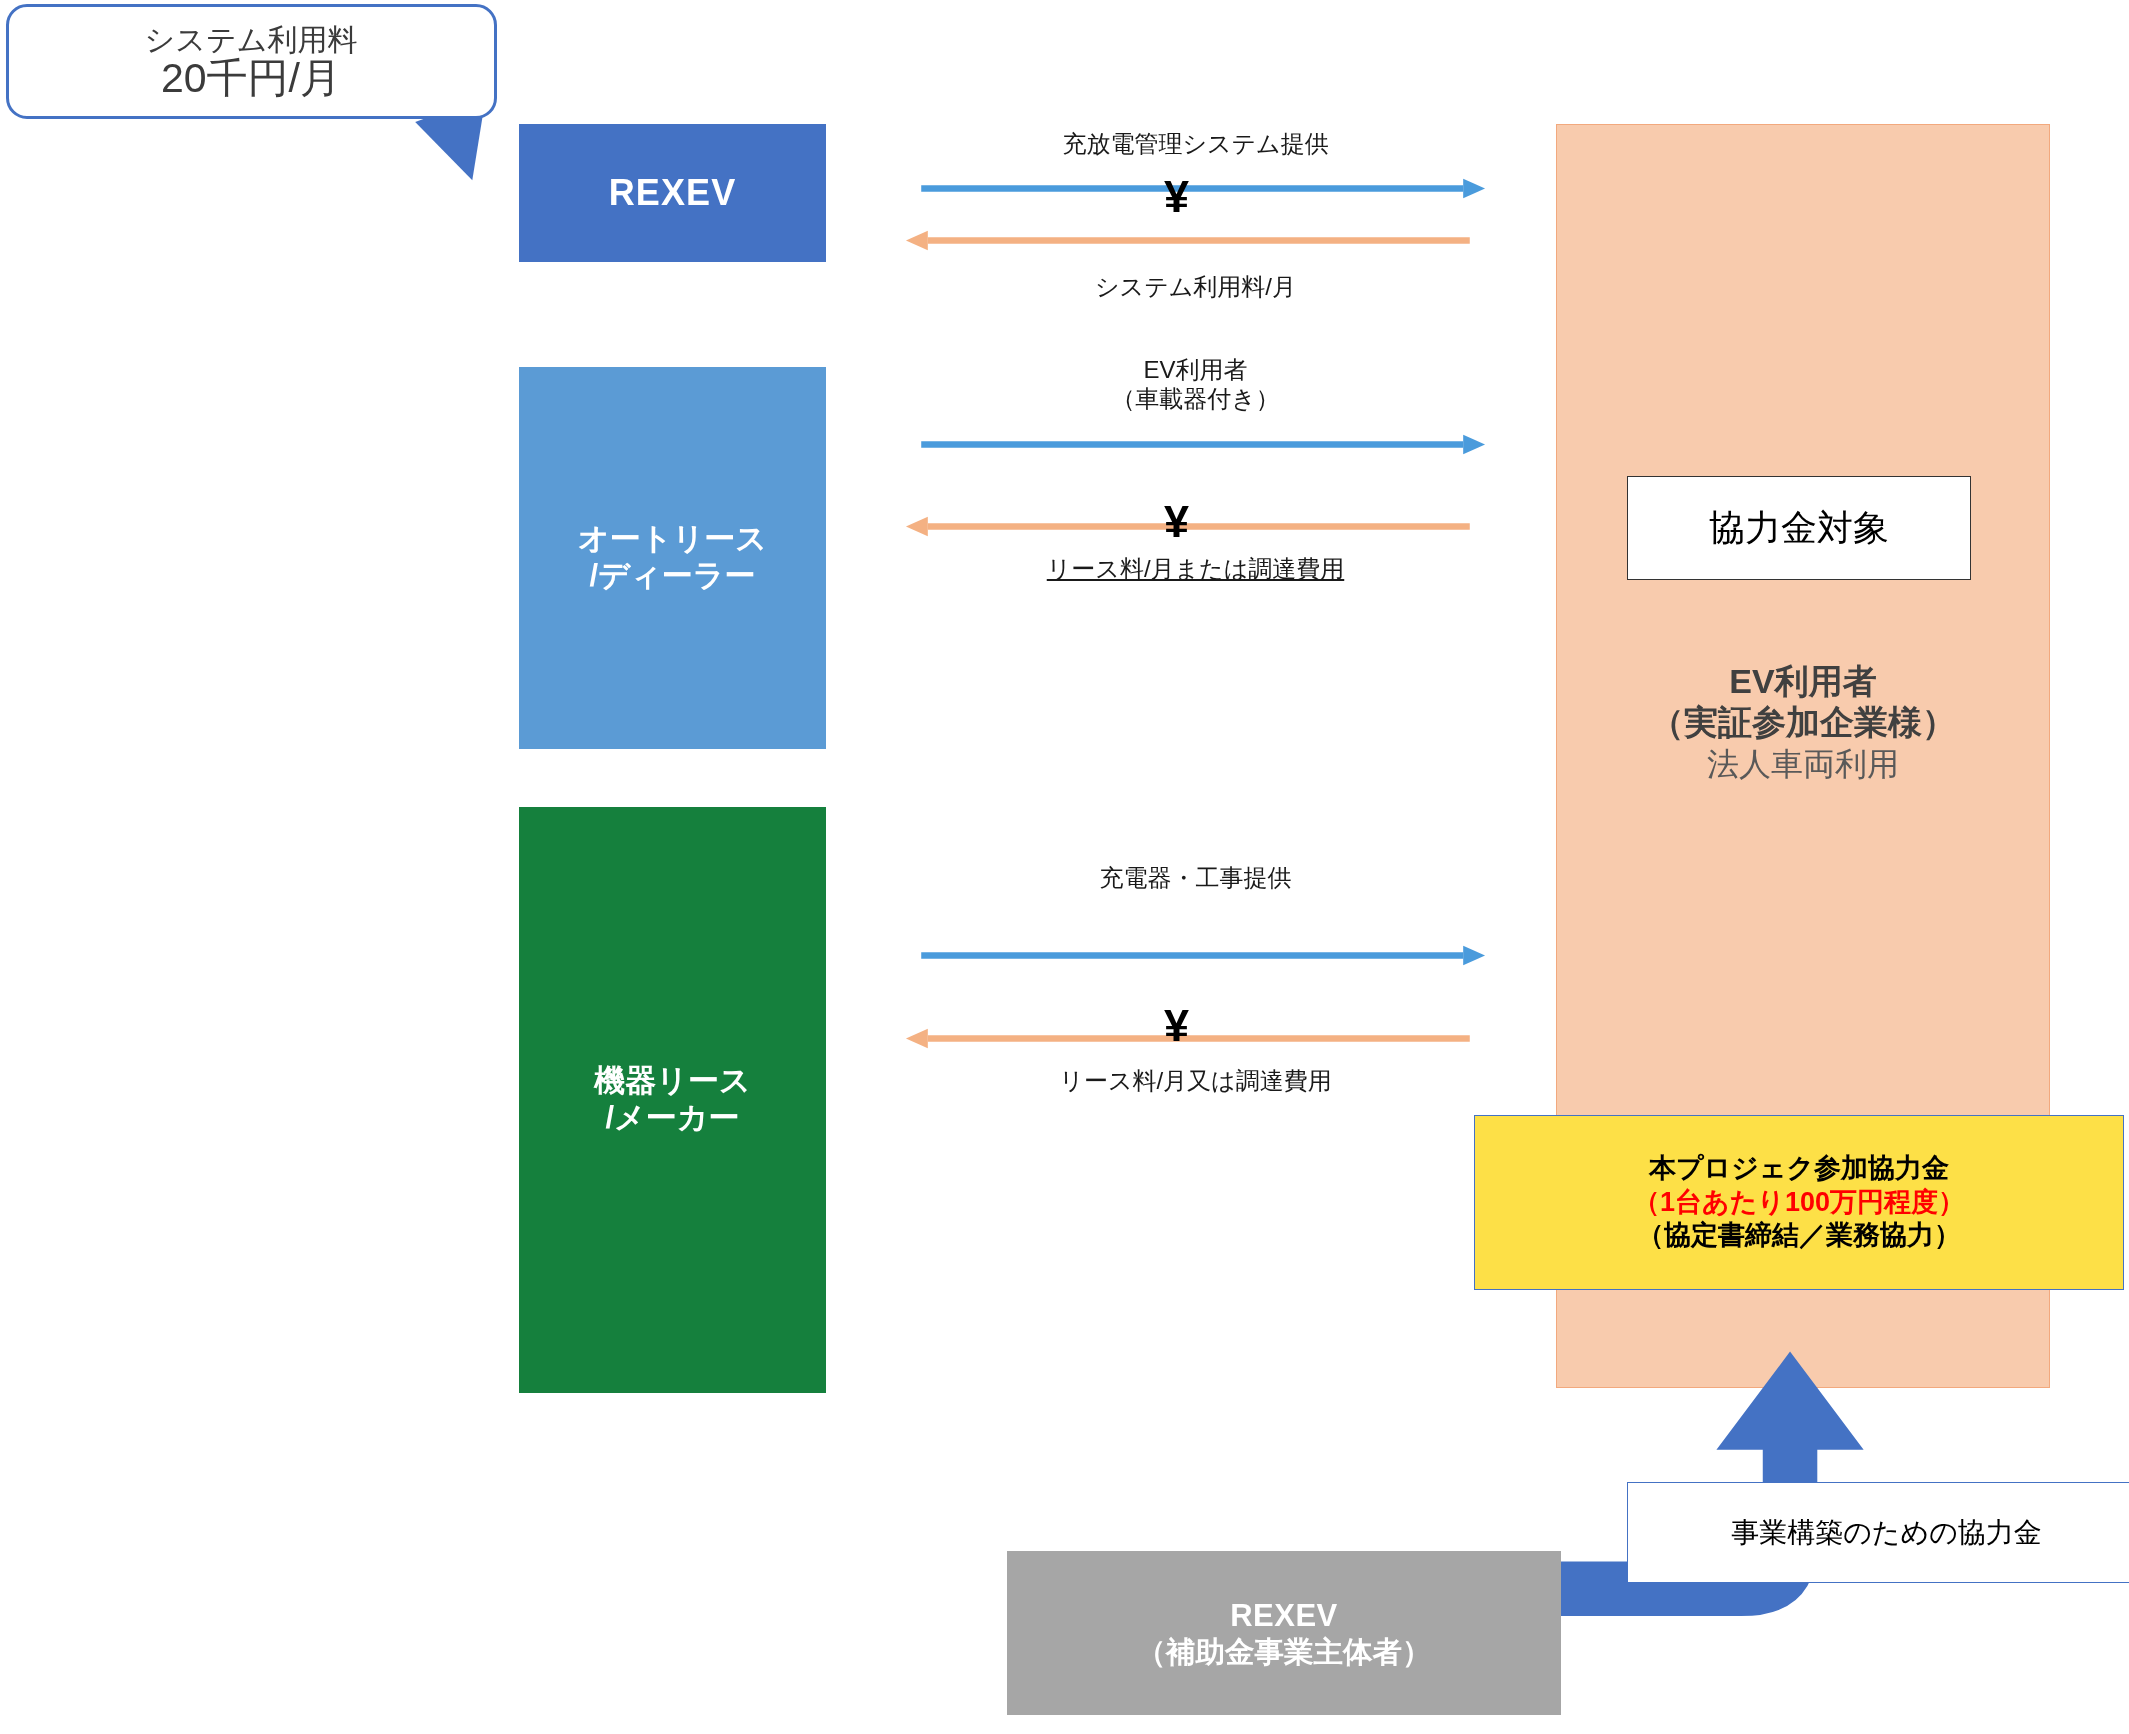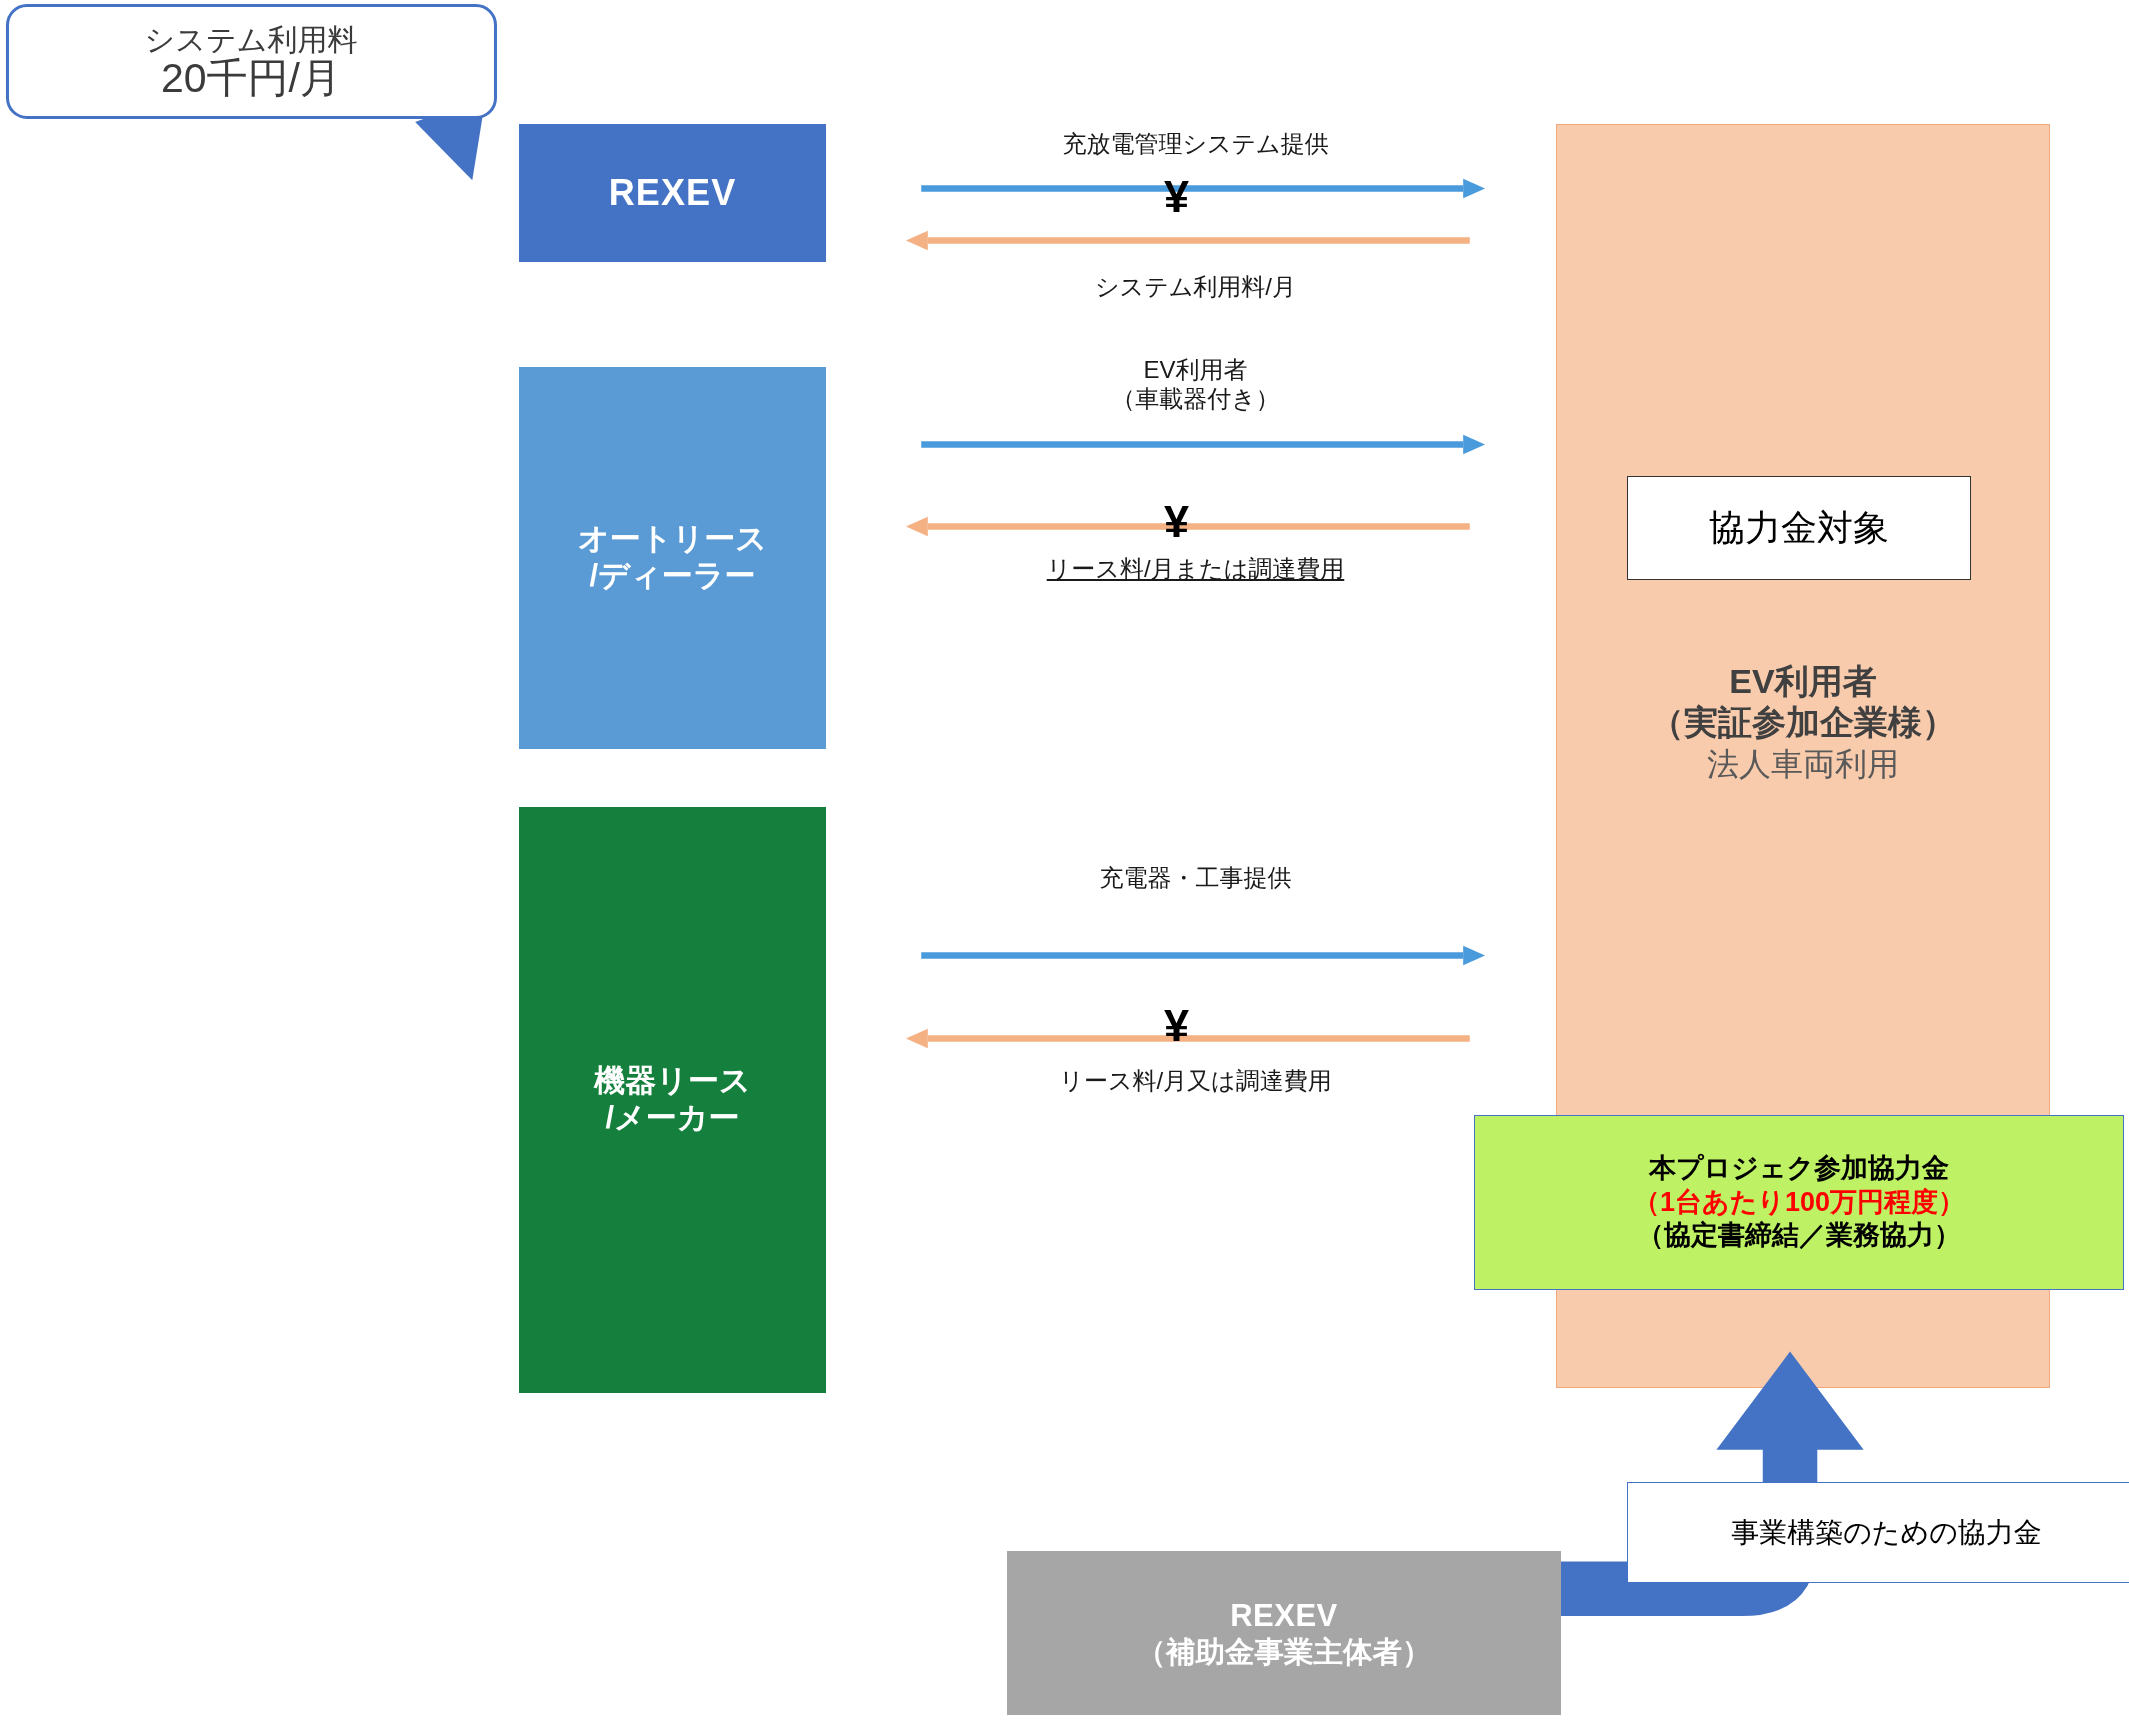--- a/index.html
+++ b/index.html
@@ -136,21 +136,21 @@
   }
   #label-ev .l3 {
     font-size: 32px; font-weight: normal; color: #595959; line-height: 1.3;
     white-space: nowrap;
   }
 
   
   #box-contrib {
     left: 1474px; top: 1115px;
     width: 650px; height: 175px;
-    background: #bef264;
+    background: #fde047;
     border: 1.6px solid #4472C4;
     box-sizing: border-box;
     display: flex; flex-direction: column;
     align-items: center; justify-content: center;
     z-index: 6;
   }
   #box-contrib .cl {
     font-size: 27px; font-weight: bold; color: #000000;
     line-height: 1.24; white-space: nowrap;
   }

